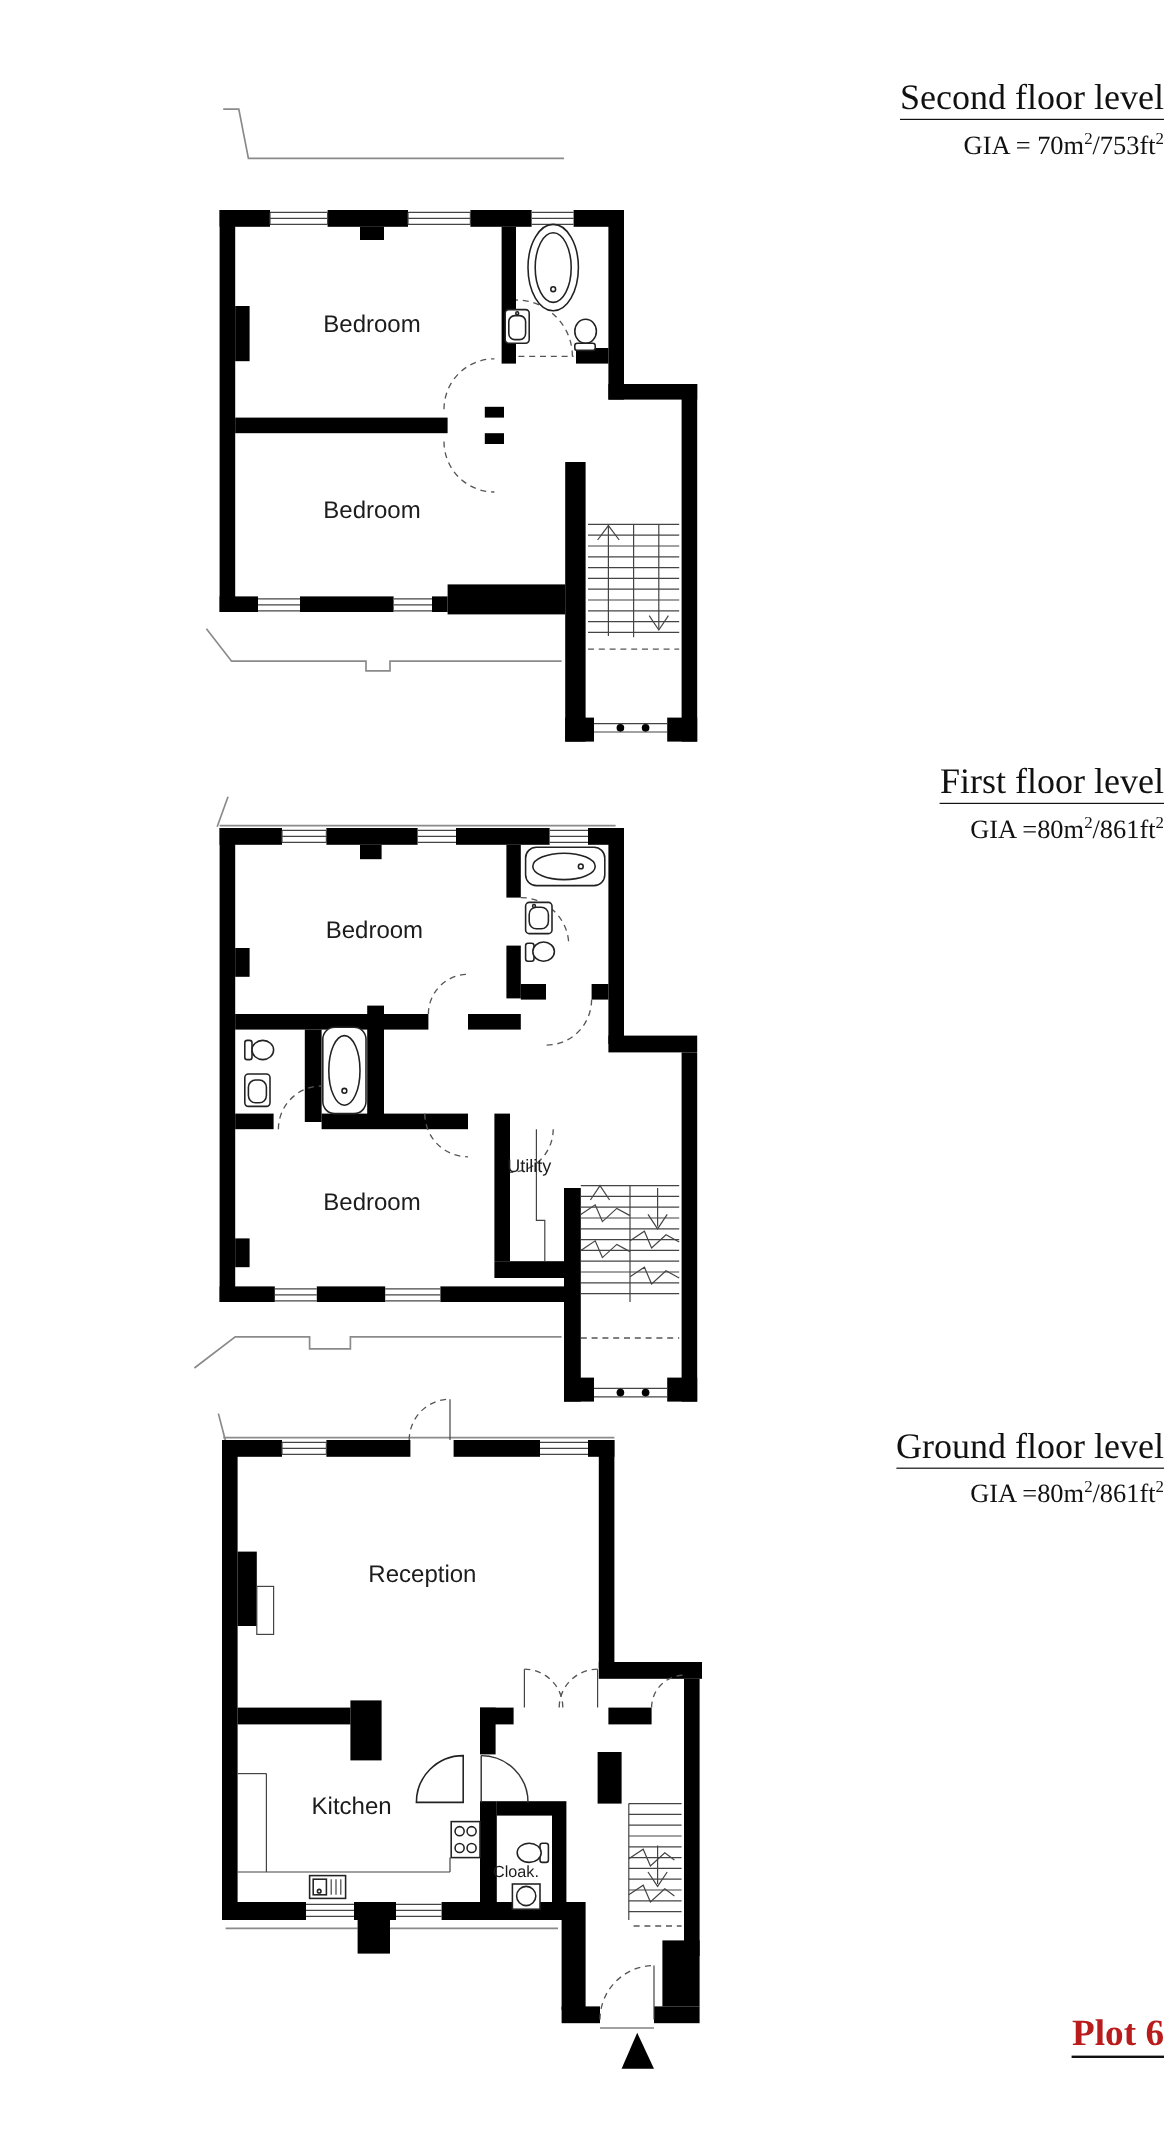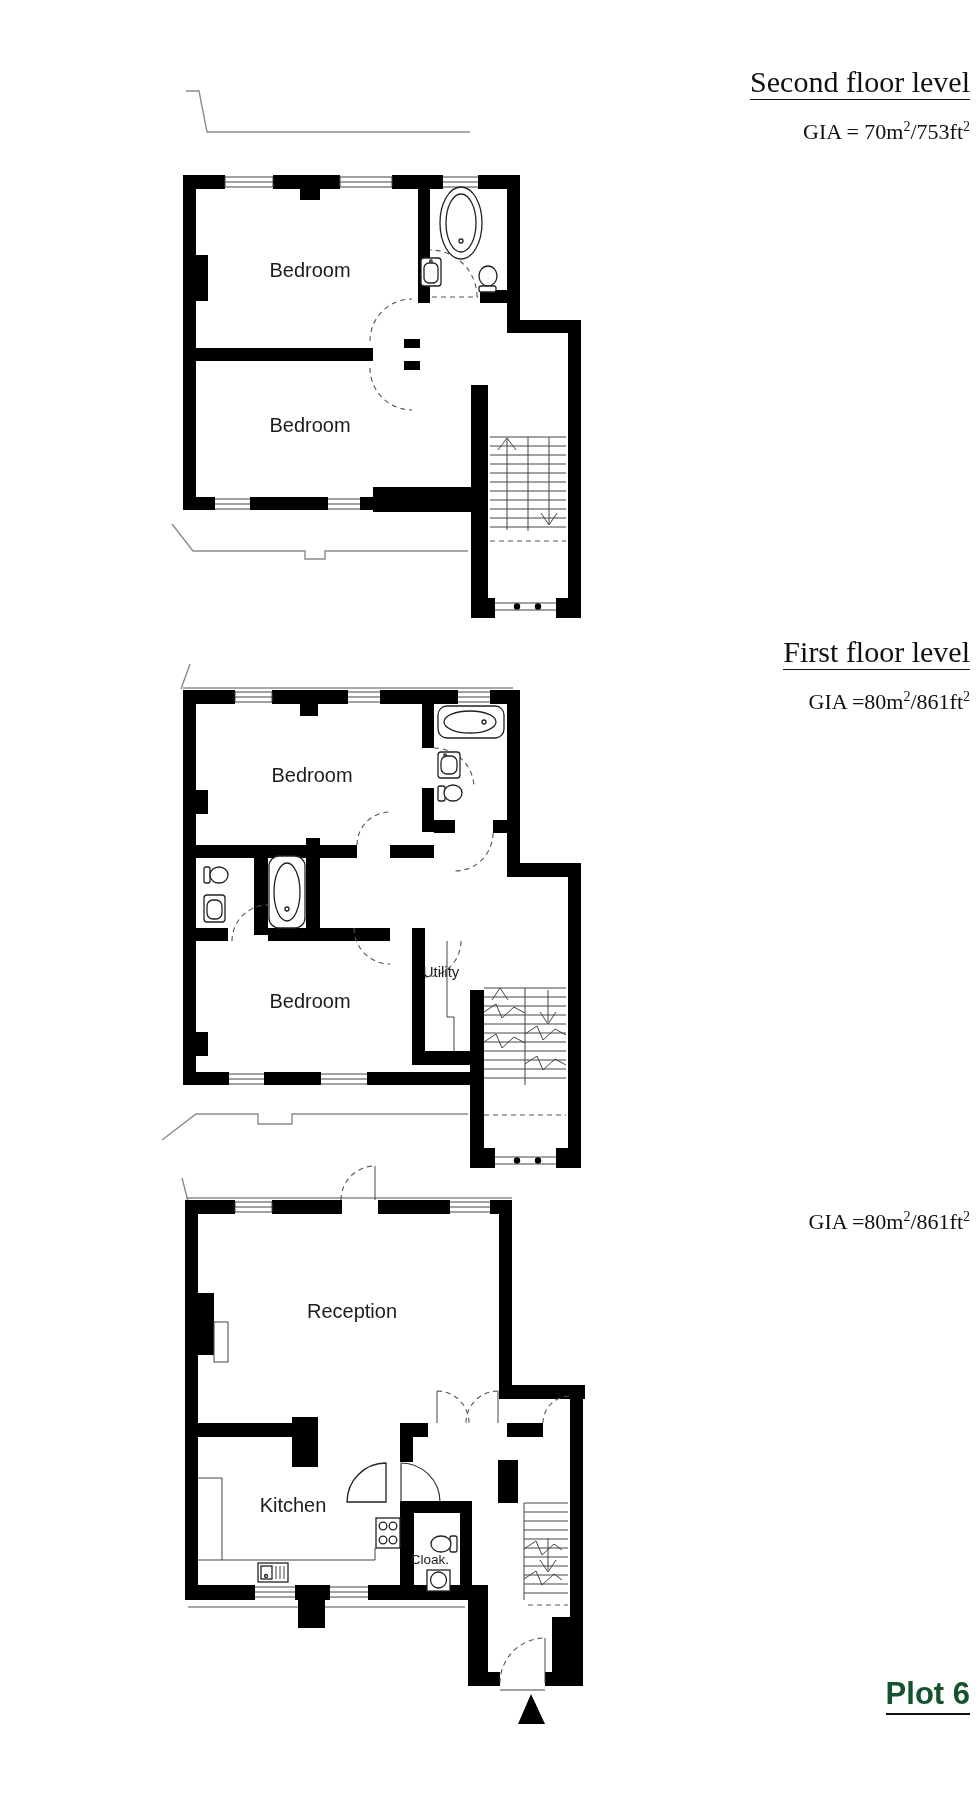--- a/index.html
+++ b/index.html
@@ -10,42 +10,43 @@
   svg .thin{stroke:#333;fill:none;stroke-width:1.2;}
   svg .fix{stroke:#222;fill:#fff;stroke-width:1.3;}
   svg .stair{stroke:#444;fill:none;stroke-width:1;}
   svg .dash{stroke:#555;fill:none;stroke-width:1.1;stroke-dasharray:5 4;}
   svg .roof{stroke:#8a8a8a;fill:none;stroke-width:1.4;}
   svg text{fill:#1c1c1c;font-family:"Liberation Sans",sans-serif;}
   .flr-title{position:absolute;right:46px;text-align:right;
              font-family:"Liberation Serif",serif;color:#111;}
   .t-main{font-size:30px;line-height:1.05;display:inline-block;
           border-bottom:1.6px solid #111;padding-bottom:1px;}
-  .t-gia{font-size:22px;margin-top:19px;}
+  .t-gia{font-size:22px;margin-top:8px;}
   .t-gia sup{font-size:14px;}
   .plot-label{position:absolute;right:46px;top:1676px;
-              font-family:Liberation Sans, sans-serif;font-size:31px;font-weight:bold;color:#14532d;}
+              font-family:Liberation Serif, serif;font-size:31px;font-weight:bold;color:#b91c1c;}
   .plot-label span{display:inline-block;border-bottom:2px solid #111;padding-bottom:1px;}
 </style>
 </head>
 <body>
 
 <div id="page">
 
   <div class="flr-title" style="top:66px">
     <span class="t-main">Second floor level</span>
     <div class="t-gia"><span>GIA = 70m</span><sup>2</sup><span>/753ft</span><sup>2</sup></div>
   </div>
 
   <div class="flr-title" style="top:636px">
     <span class="t-main">First floor level</span>
     <div class="t-gia"><span>GIA =80m</span><sup>2</sup><span>/861ft</span><sup>2</sup></div>
   </div>
 
   <div class="flr-title" style="top:1190px">
+    <span class="t-main">Ground floor level</span>
     <div class="t-gia"><span>GIA =80m</span><sup>2</sup><span>/861ft</span><sup>2</sup></div>
   </div>
 
   <div class="plot-label"><span>Plot 6</span></div>
 
   <svg class="plan" style="left:130px;top:60px" width="470" height="590" viewBox="130 60 470 590">
     <g>
       <path class="roof" d="M186,91 L199,91 L207,132 L470,132"></path>
       <path class="roof" d="M172,524 L193,551 L305,551 L305,559 L325,559 L325,551 L468,551"></path>
     </g>

